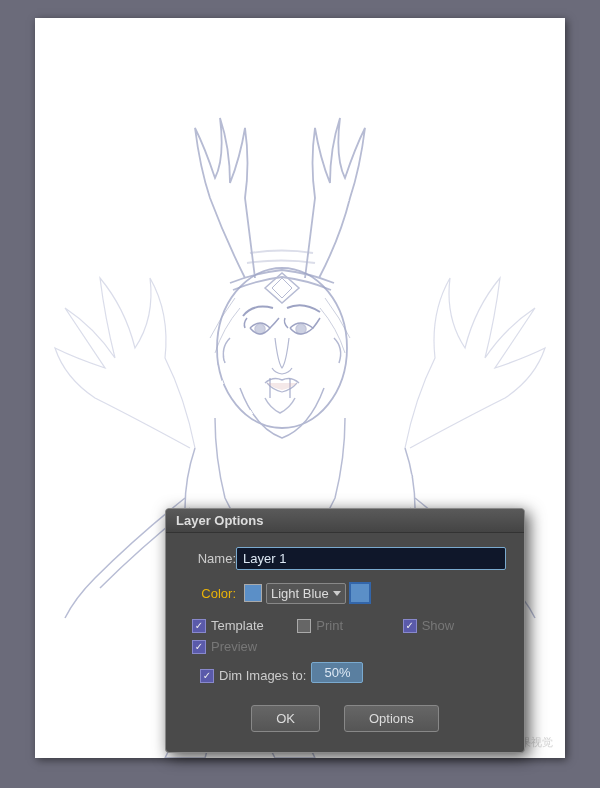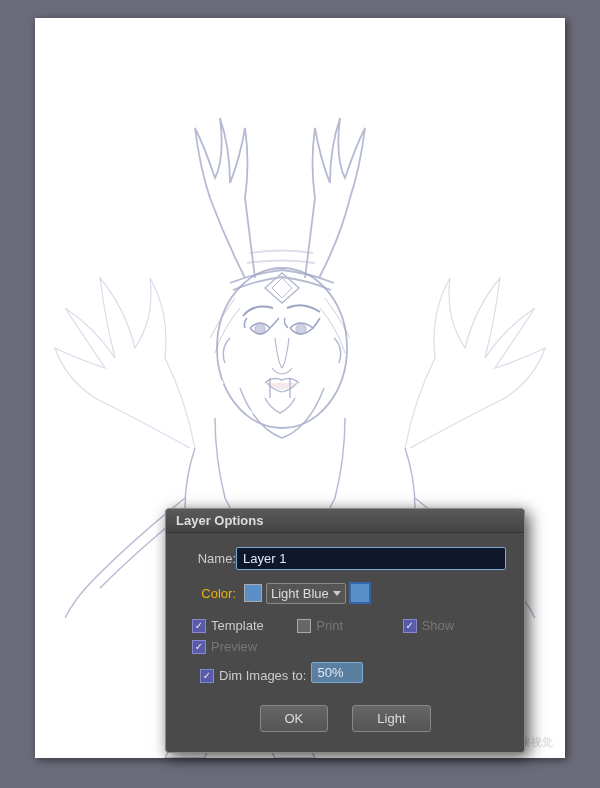--- a/index.html
+++ b/index.html
@@ -218,21 +218,21 @@
       gap: 5px;
       padding-left: 8px;
     }
 
     .dim-input {
       width: 52px;
       background: #5a7fa0;
       border: 1px solid #7aaacf;
       border-radius: 2px;
       color: #dde8f4;
-      padding: 2px 5px;
+      padding: 2px 12px;
       font-size: 13px;
       text-align: left;
     }
 
     
     .dialog-buttons {
       display: flex;
       justify-content: center;
       gap: 24px;
       padding-top: 8px;
@@ -409,21 +409,21 @@
 
           <div class="dim-row">
             <div class="cb checked"></div>
             <span class="cb-label">Dim Images to:</span>
             <input class="dim-input" type="text" value="50%" style="">
           </div>
         </div>
 
         <div class="dialog-buttons">
           <button class="btn">OK</button>
-          <button class="btn">Light</button>
+          <button class="btn">Options</button>
         </div>
       </div>
     </div>
 
     <div class="watermark">
       <span>头条 • 衍果视觉</span>
     </div>
   </div>
 </div>
 

